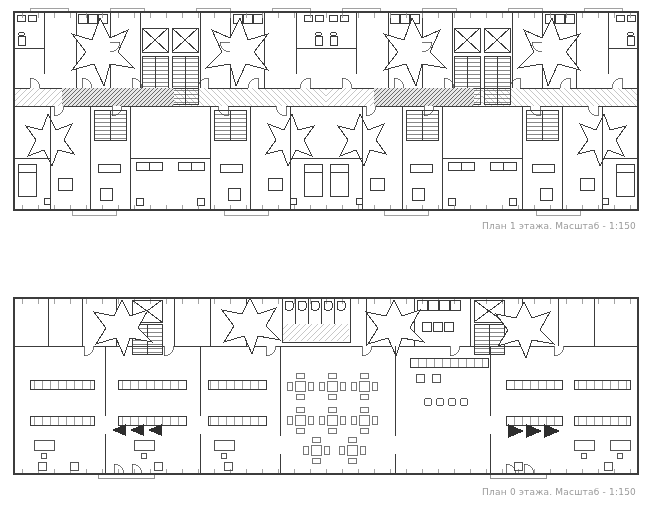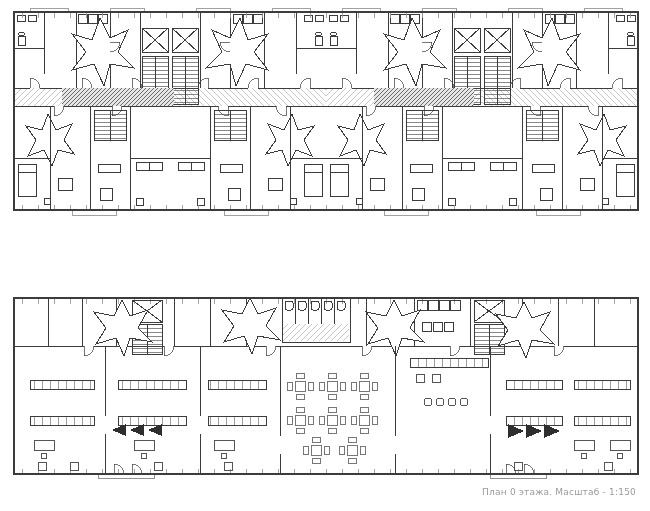--- a/index.html
+++ b/index.html
@@ -90,20 +90,21 @@
       <use href="#mod1" transform="translate(638,4) scale(-1,1)"></use>
       <g transform="translate(14,4)" stroke="#3c3c3c" fill="none">
         <rect x="48" y="76" width="112" height="18" fill="url(#d1)" stroke="none"></rect>
         <rect x="360" y="76" width="100" height="18" fill="url(#d1)" stroke="none"></rect>
         <rect x="0" y="0.5" width="624" height="5" fill="url(#k1)" stroke="none"></rect>
         <rect x="0" y="192.5" width="624" height="5" fill="url(#k1)" stroke="none"></rect>
         <rect x="0" y="0" width="624" height="198" stroke-width="1.6"></rect>
       </g>
     </g>
   </svg>
+  <div class="caption" id="cap1">План 1 этажа. Масштаб - 1:150</div>
 
   <svg id="plan0" class="plan-svg" width="650" height="188" viewBox="0 0 650 188">
     <defs>
       <pattern id="h0" patternUnits="userSpaceOnUse" width="6" height="6">
         <path d="M0,6L6,0" stroke="#b9b9b9" stroke-width="0.8"></path>
       </pattern>
       <pattern id="s0" patternUnits="userSpaceOnUse" width="4" height="4">
         <path d="M0,2H4" stroke="#6a6a6a" stroke-width="0.8"></path>
       </pattern>
       <pattern id="k0" patternUnits="userSpaceOnUse" width="16" height="5">

